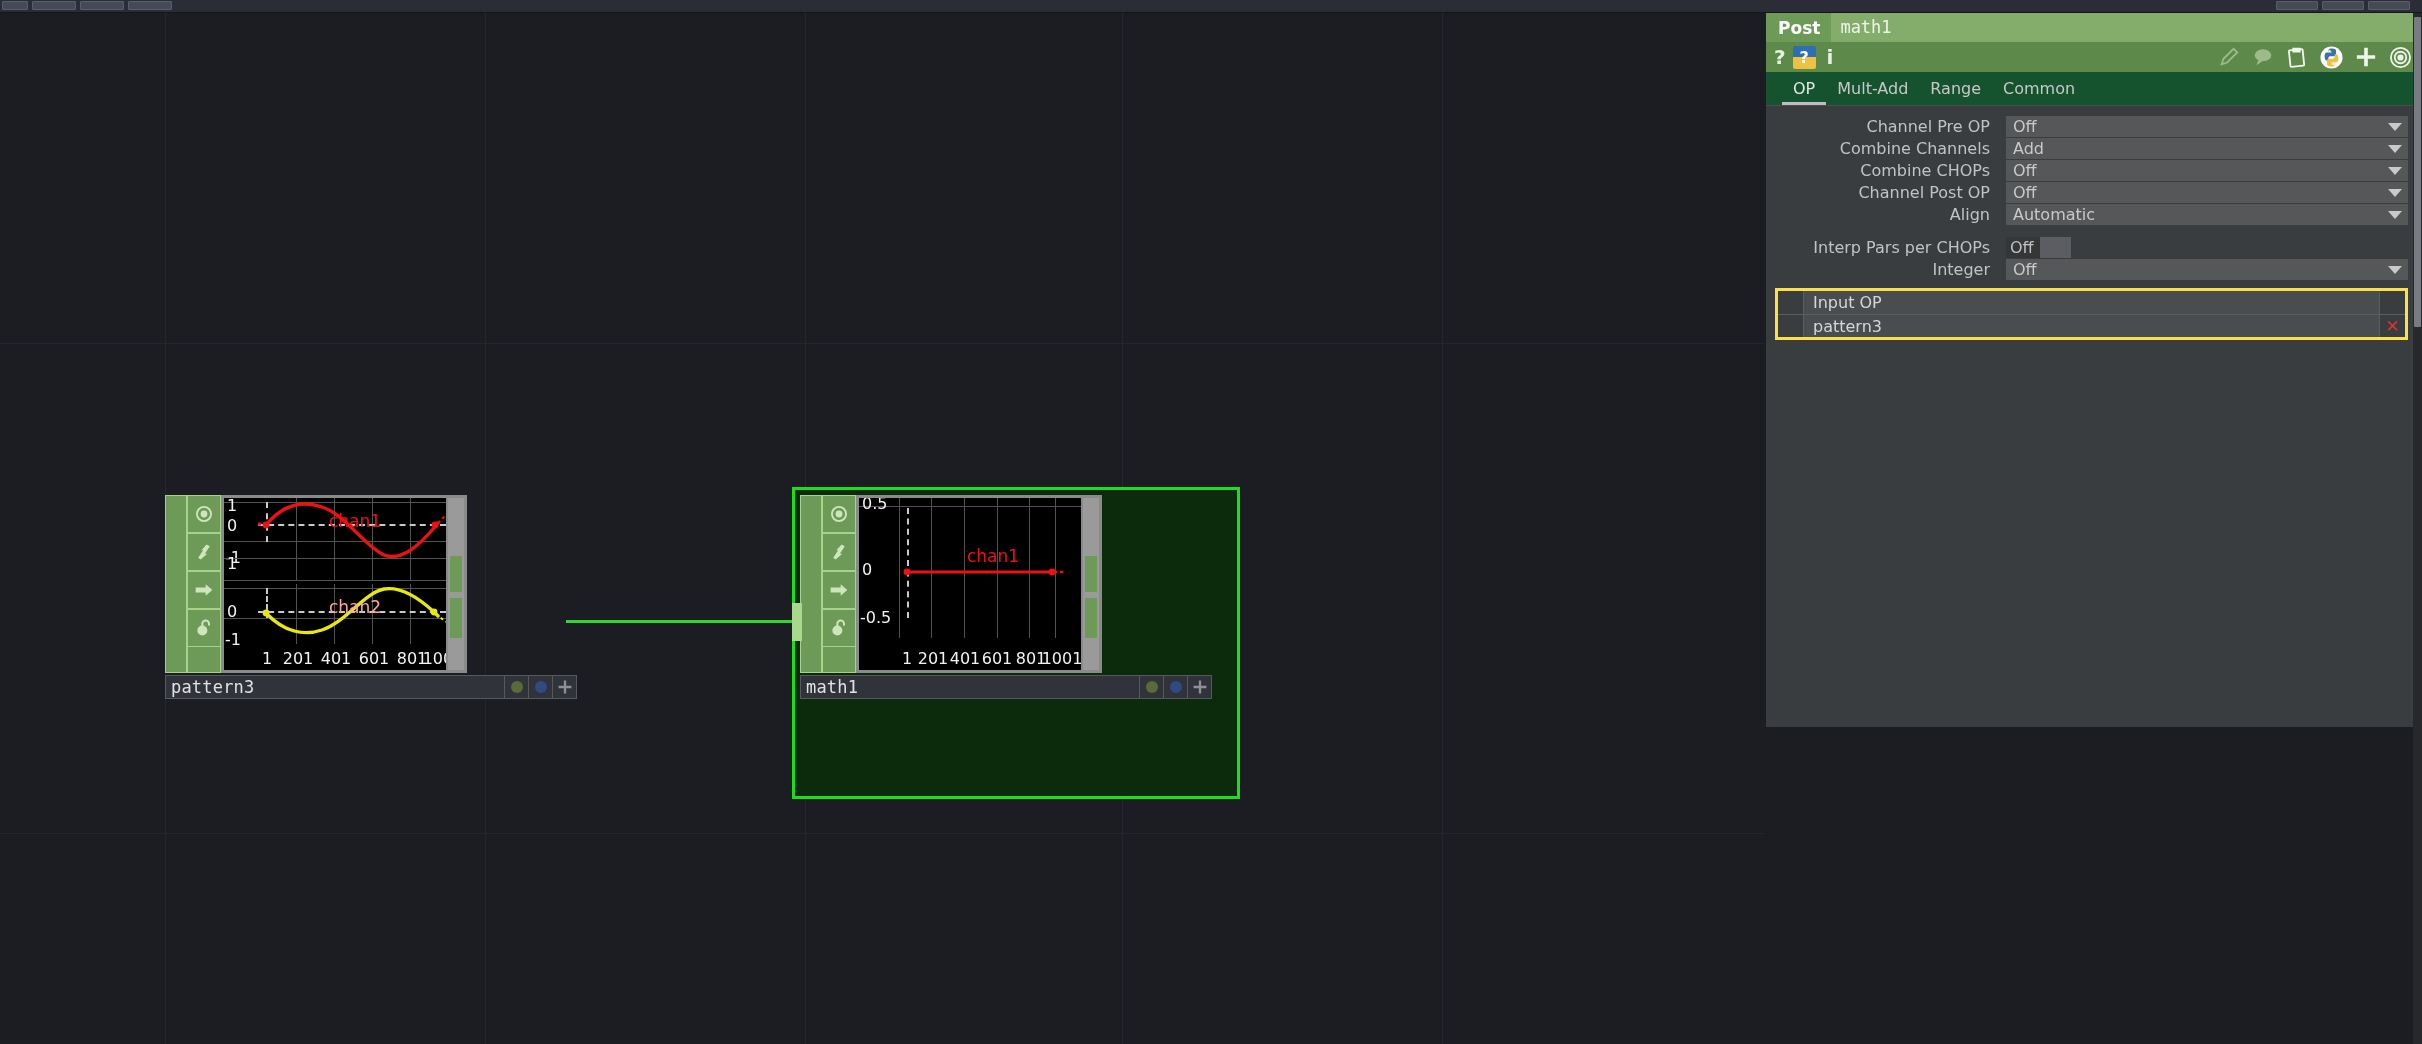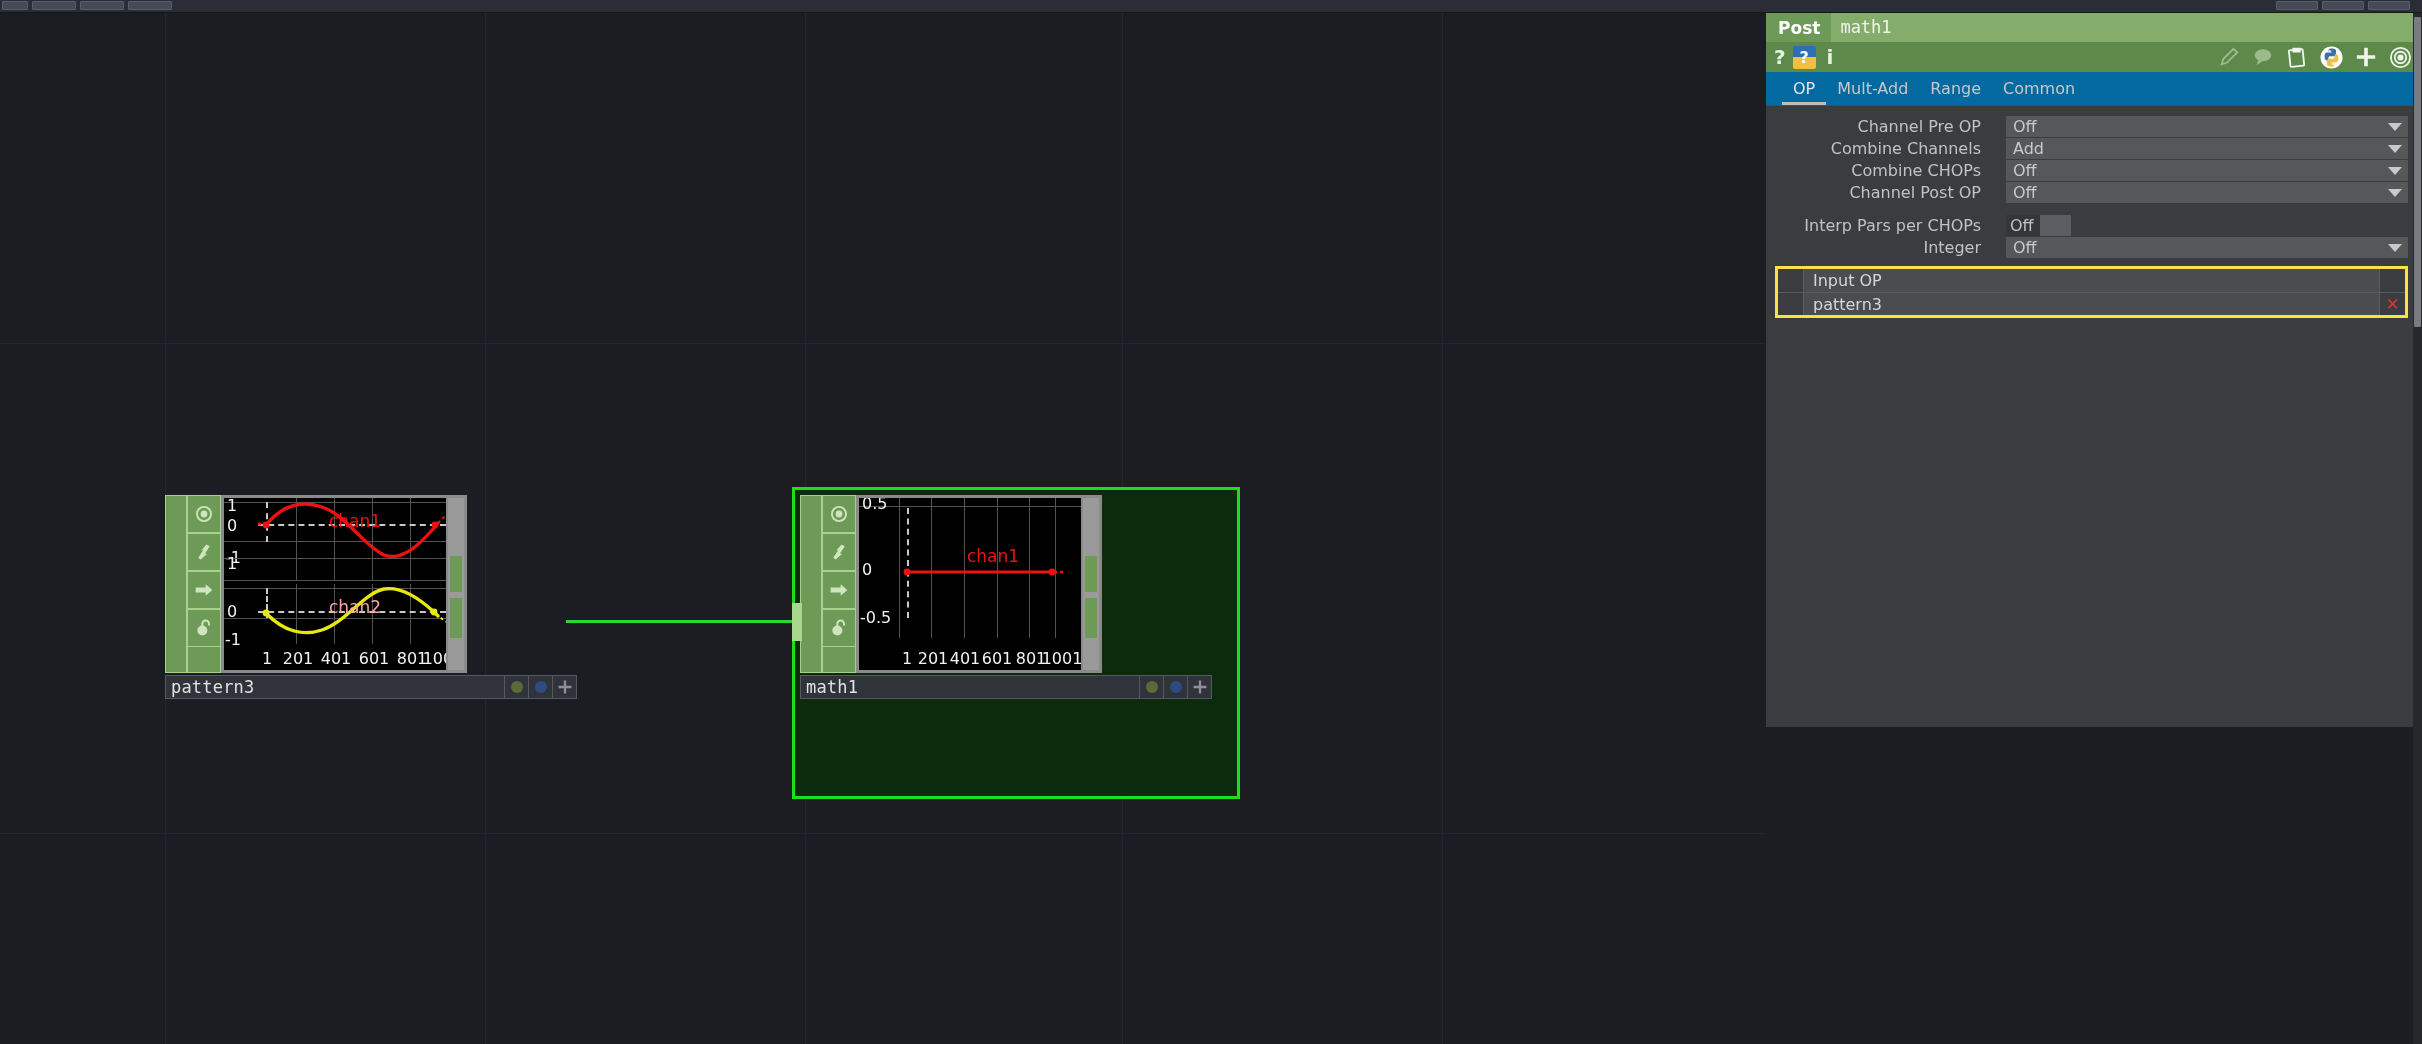--- a/index.html
+++ b/index.html
@@ -133,34 +133,34 @@
   }
   .tool-help-badge {
     width: 23px; height: 23px; position: relative; border-radius: 2px; overflow: hidden;
     background: linear-gradient(to bottom, #2d6fb5 0%, #2d6fb5 50%, #f0c040 50%, #f0c040 100%);
     display: flex; align-items: center; justify-content: center;
   }
   .tool-help-badge span { color: #fff; font-size: 16px; font-weight: bold; position: relative; z-index: 2; }
   .tool-icon svg { display: block; }
 
   .par-tabs {
-    height: 34px; background: #0369a1; display: flex; align-items: flex-end;
+    height: 34px; background: #14532d; display: flex; align-items: flex-end;
     padding-left: 16px; border-bottom: 1px solid #4a4d50;
   }
   .par-tab {
     color: #c8c8c8; font-size: 16px; padding: 0 11px 7px 11px;
     font-family: "DejaVu Sans", sans-serif;
   }
   .par-tab.active { color: #e8e8e8; box-shadow: inset 0 -3px 0 0 #bdbdbd; }
 
   .par-body { background: #3a3d40; padding-top: 10px; height: 621px; position: relative; }
 
   .par-row { display: flex; align-items: center; height: 21px; margin-bottom: 1px; }
   .par-label {
-    width: 240px; text-align: right; padding-right: 25px;
+    width: 240px; text-align: right; padding-right: 16px;
     color: #c2c2c2; font-size: 16px; font-family: "DejaVu Sans", sans-serif;
     white-space: nowrap; overflow: hidden;
   }
   .par-label.dim { color: #67696c; }
   .par-menu {
     flex: 1; margin-right: 14px; height: 21px; background: #555759;
     display: flex; align-items: center; position: relative;
   }
   .par-menu.dim { background: #46484a; }
   .par-menu-val {
@@ -514,20 +514,27 @@
 
       <div class="par-row">
         <div class="par-label">Channel Post OP</div>
         <div class="par-menu">
           <div class="par-menu-val">Off</div>
           <div class="par-arrow"></div>
         </div>
       </div>
 
 
+      <div class="par-row">
+        <div class="par-label">Align</div>
+        <div class="par-menu">
+          <div class="par-menu-val">Automatic</div>
+          <div class="par-arrow"></div>
+        </div>
+      </div>
 
       <div class="par-spacer"></div>
 
       <div class="par-row">
         <div class="par-label">Interp Pars per CHOPs</div>
         <div class="par-toggle-wrap">
           <div class="par-toggle-off">Off</div>
           <div class="par-toggle-box"></div>
         </div>
       </div>

